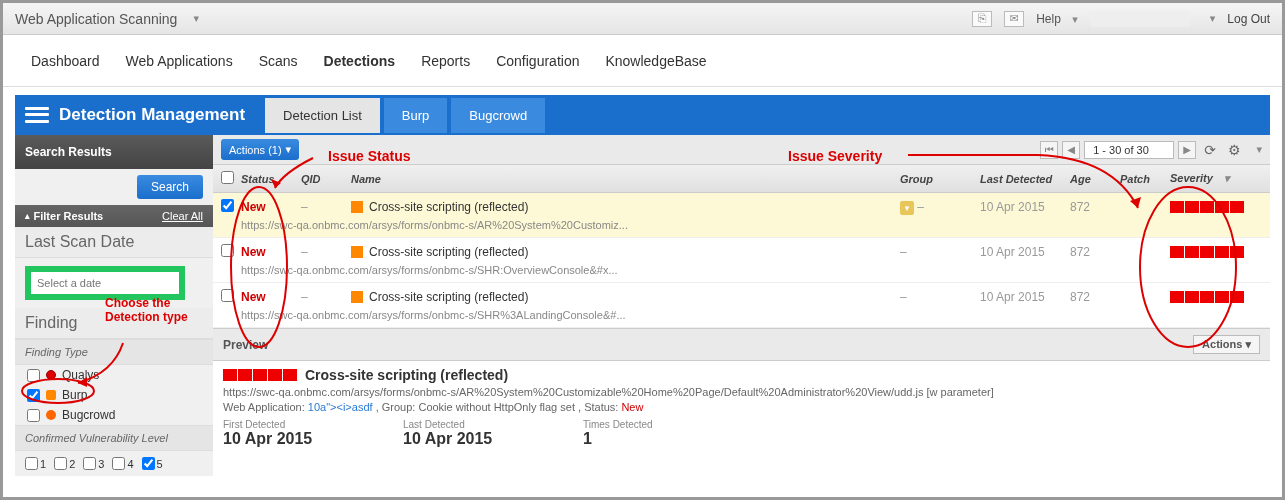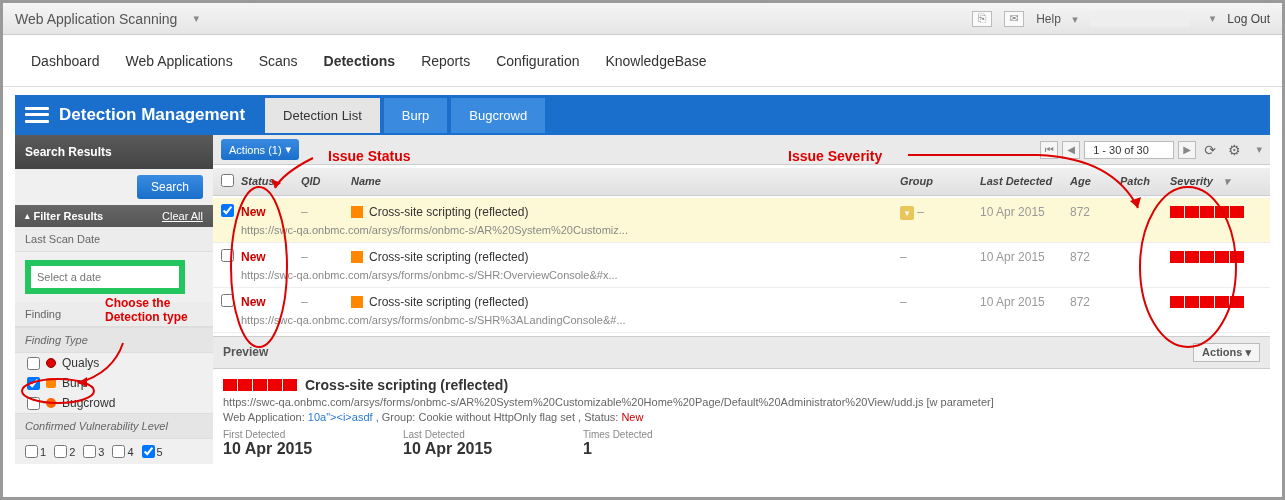--- a/index.html
+++ b/index.html
@@ -22,31 +22,31 @@
 .tab { background: #3a8be0; color: #fff; padding: 10px 18px; font-size: 13px; margin-right: 4px; cursor: pointer; }
 .tab.active { background: #e5e5e5; color: #333; }
 .content { display: flex; margin: 0 12px; }
 .sidebar { width: 198px; background: #f0f0f0; }
 .sb-head { background: linear-gradient(#5a5a5a,#444); color: #fff; padding: 10px 10px; font-size: 12px; font-weight: bold; }
 .sb-row { padding: 6px 10px; display: flex; align-items: center; }
 .search-btn { background: linear-gradient(#3a8be0,#1a6fcc); color: #fff; border: none; padding: 5px 14px; font-size: 12px; border-radius: 3px; cursor: pointer; margin-left: auto; }
 .sb-sub { background: linear-gradient(#666,#555); color: #fff; padding: 5px 10px; font-size: 11px; font-weight: bold; display: flex; align-items: center; }
 .sb-sub .tri { font-size: 9px; margin-right: 4px; }
 .clear-all { margin-left: auto; font-weight: normal; text-decoration: underline; cursor: pointer; font-size: 11px; }
-.sb-section { background: #ececec; padding: 6px 10px; color: #666; font-size: 11px; border-bottom: 1px solid #ddd; }
+.sb-section { background: #ececec; padding: 6px 10px; color: #666; font-size: 16px; border-bottom: 1px solid #ddd; }
 .date-input { width: 160px; padding: 5px 6px; border: 6px solid #22c55e; font-size: 11px; color: #999; margin: 8px 10px; background:#fff; }
 .filter-row { padding: 3px 12px; display: flex; align-items: center; gap: 6px; font-size: 12px; color: #333; }
 .filter-row input { margin: 0; }
 .fi-q { width: 10px; height: 10px; background: #d00; border-radius: 50%; display:inline-block; border:1px solid #900;}
 .fi-b { width: 10px; height: 10px; background: #f80; border-radius: 2px; display:inline-block;}
 .fi-bc { width: 10px; height: 10px; background: #f60; border-radius: 50%; display:inline-block;}
 .sb-label { background: #e5e5e5; padding: 6px 10px; font-style: italic; font-size: 11px; color: #666; border-top: 1px solid #ddd; border-bottom:1px solid #ddd;}
 .vuln-levels { padding: 6px 10px; display: flex; gap: 8px; font-size: 11px; }
 .vuln-levels label { display: flex; align-items: center; gap: 2px; }
-.main { flex: 1; background: #fff; display:flex; flex-direction:column;justify-content:space-between;}
+.main { flex: 1; background: #fff; display:flex; flex-direction:column;}
 .toolbar { height: 30px; background: #eaeaea; display: flex; align-items: center; padding: 0 8px; border-bottom: 1px solid #ccc; }
 .actions-btn { background: linear-gradient(#3a8be0,#1a6fcc); color: #fff; padding: 4px 8px; font-size: 11px; border-radius: 3px; cursor: pointer; display:flex; align-items:center; gap:4px;}
 .pager { margin-left: auto; display: flex; align-items: center; gap: 4px; }
 .pager-btn { width: 18px; height: 18px; border: 1px solid #bbb; background: #f5f5f5; display: flex; align-items: center; justify-content: center; font-size: 10px; color: #888; cursor: pointer; }
 .pager-text { border: 1px solid #bbb; background: #fff; padding: 2px 8px; font-size: 11px; min-width: 90px; }
 .gear { color: #666; font-size: 14px; margin: 0 4px; cursor:pointer;}
 .thead { background: linear-gradient(#f0f0f0,#e0e0e0); height: 28px; display: flex; align-items: center; font-size: 11px; font-weight: bold; font-style: italic; color: #444; border-bottom: 1px solid #ccc; }
 .col-chk { width: 28px; text-align: center; }
 .col-status { width: 60px; }
 .col-qid { width: 50px; }

